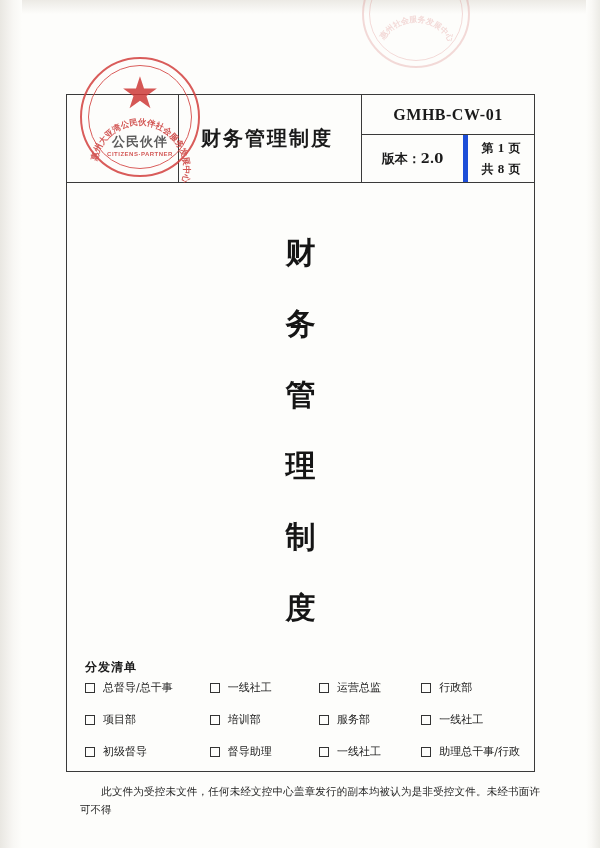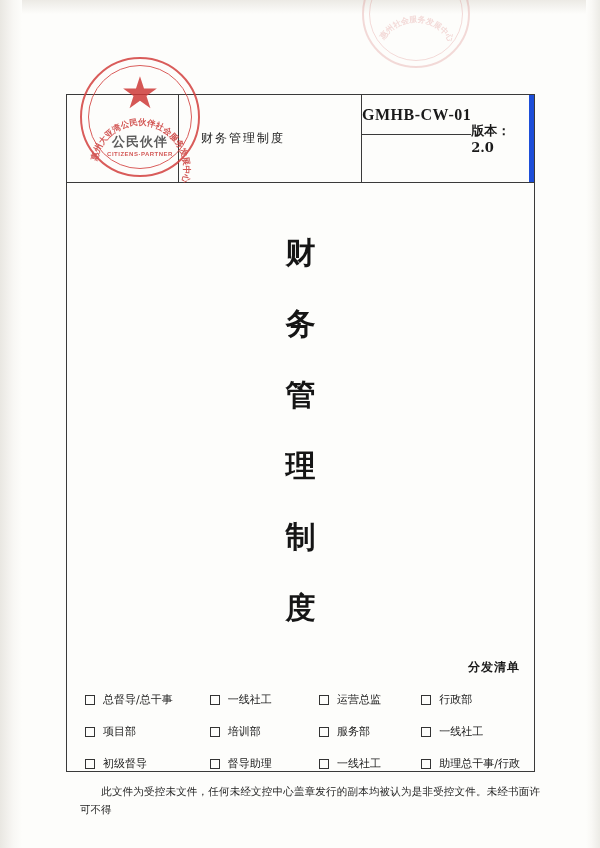--- a/index.html
+++ b/index.html
@@ -66,29 +66,29 @@
   }
   .hdr-title {
     flex: 1;
     border-right: 1px solid #3a3a3a;
     box-sizing: border-box;
     display: flex;
     align-items: center;
     padding-left: 22px;
   }
   .hdr-title-text {
-    font-size: 12px;
-    font-weight: normal;
+    font-size: 20px;
+    font-weight: bold;
     letter-spacing: 2px;
     font-family: "DejaVu Serif", serif;
   }
   .hdr-right {
     width: 172px;
     display: flex;
-    flex-direction: row;
+    flex-direction: column;
     box-sizing: border-box;
   }
   .hdr-code {
     height: 40px;
     border-bottom: 1px solid #3a3a3a;
     box-sizing: border-box;
     display: flex;
     align-items: center;
     justify-content: center;
     font-size: 16px;
@@ -243,23 +243,22 @@
   .dist {
     position: absolute;
     left: 18px;
     right: 14px;
     top: 564px;
   }
   .dist-heading {
     font-size: 12px;
     font-weight: bold;
     font-family: "DejaVu Serif", serif;
-    margin-bottom: 16px;
+    margin-bottom: 4px;
     letter-spacing: 1px;
-    text-align: right;
   }
   .dist-grid {
     display: grid;
     grid-template-columns: 1.28fr 1.12fr 1.05fr 1fr;
     row-gap: 17px;
   }
   .dist-item {
     display: flex;
     align-items: center;
     font-size: 11px;
@@ -346,20 +345,32 @@
       </div>
 
       <div class="hdr-title">
         <span class="hdr-title-text">财务管理制度</span>
       </div>
 
       <div class="hdr-right">
         <div class="hdr-code">GMHB-CW-01</div>
         <div class="hdr-verrow">
           <div class="hdr-version">版本：2.0</div>
+          <div class="hdr-pages">
+            <div>
+              <span>第</span>
+              <span class="num">1</span>
+              <span>页</span>
+            </div>
+            <div>
+              <span>共</span>
+              <span class="num">8</span>
+              <span>页</span>
+            </div>
+          </div>
         </div>
       </div>
     </div>
 
     <div class="big-title">
       <div class="ch">财</div>
       <div class="ch">务</div>
       <div class="ch">管</div>
       <div class="ch">理</div>
       <div class="ch">制</div>

